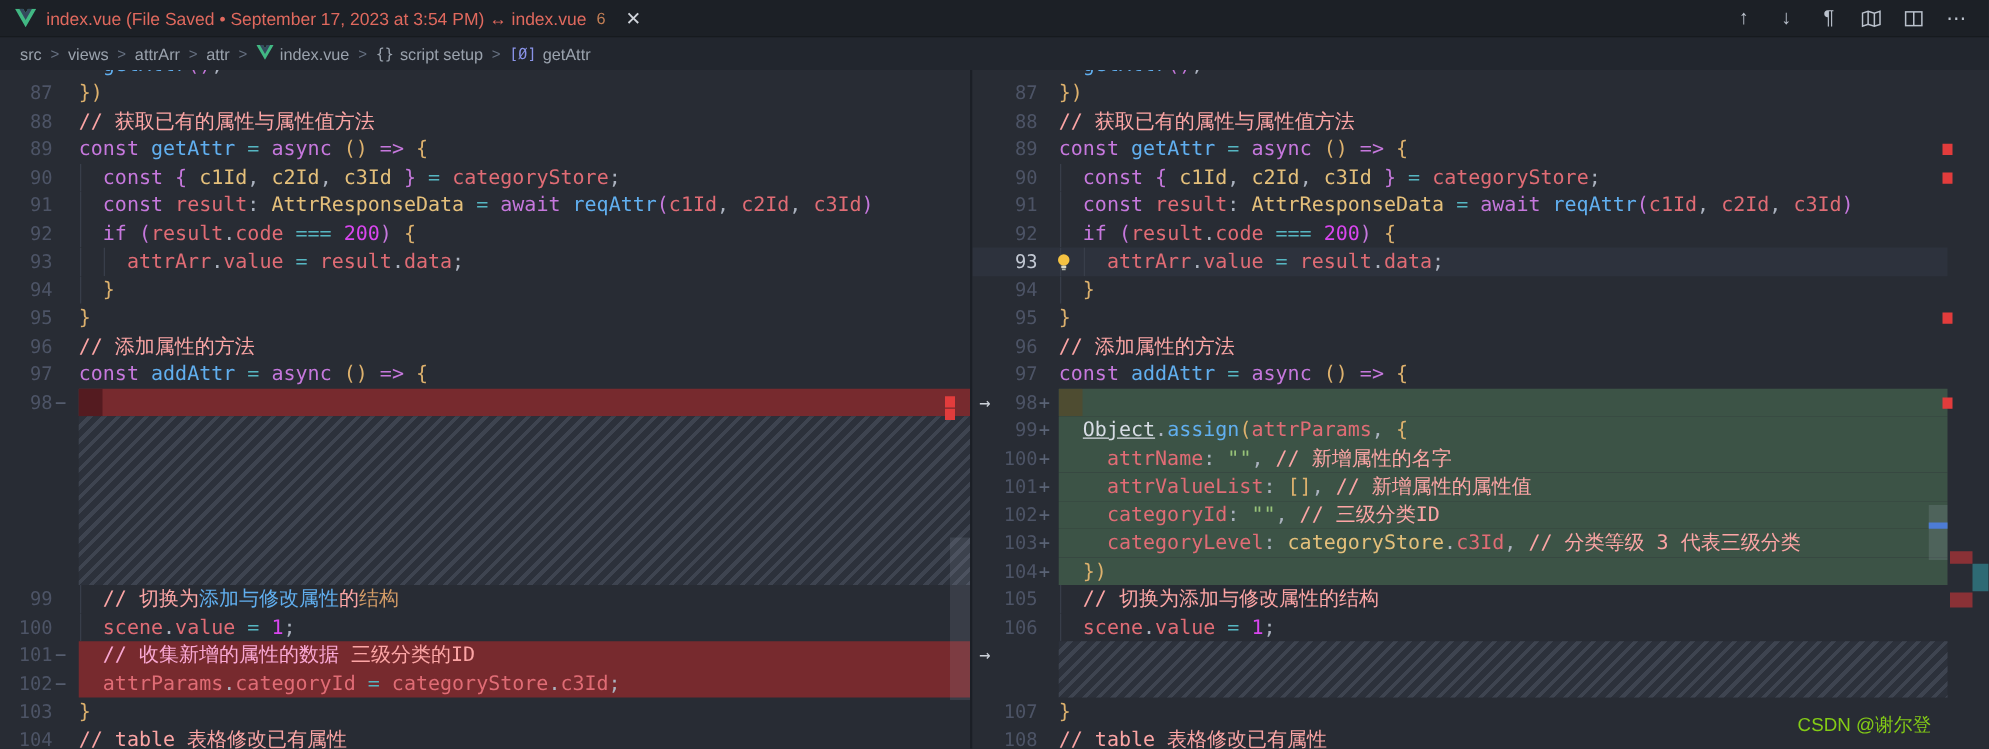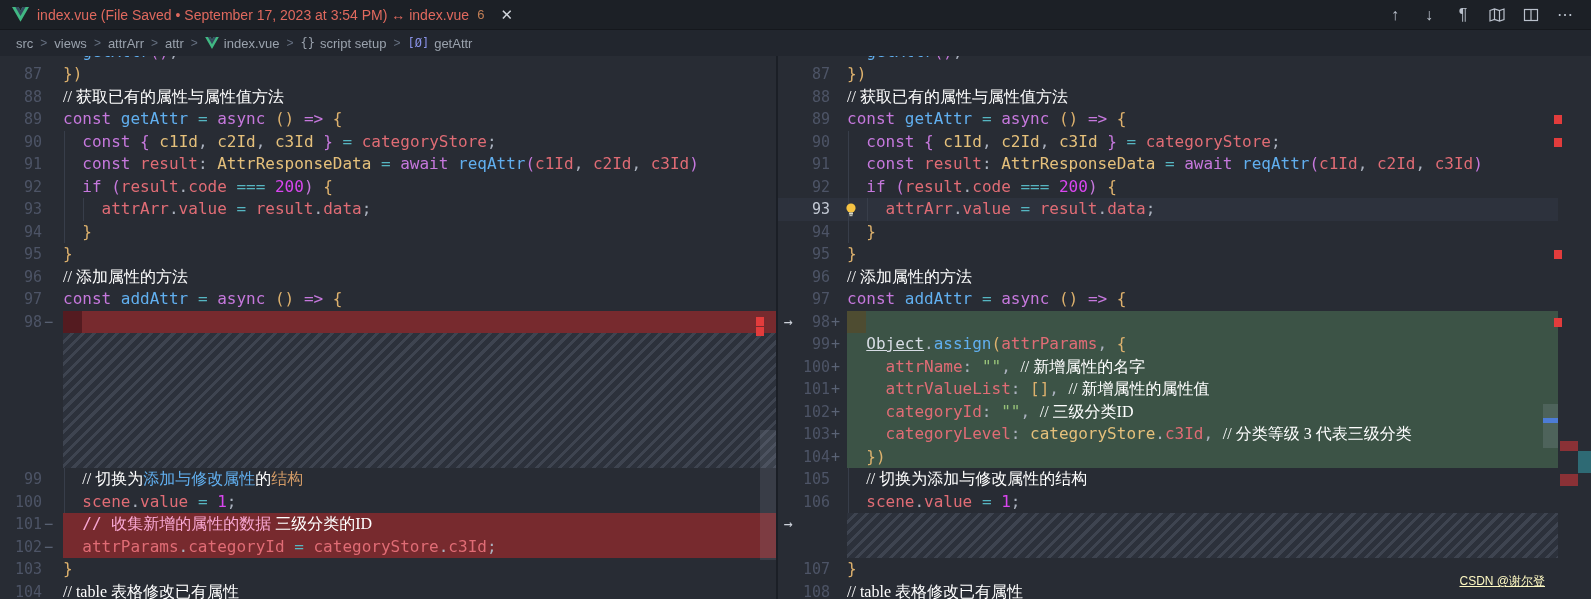--- a/index.html
+++ b/index.html
@@ -13,21 +13,21 @@
   .tab-title { color:#e0695e; font-size:14px; white-space:pre; }
   .tab-badge { color:#c27e55; font-size:13px; }
   .tab-close { color:#d0d4db; font-size:15px; margin-left:8px; cursor:pointer; }
   .tb-icons { margin-left:auto; display:flex; align-items:center; gap:10px; padding-right:14px; }
   .tb-icon { width:24px; height:24px; display:flex; align-items:center; justify-content:center;
              color:#bac1cc; font-size:16px; }
 
   
   .breadcrumb { position:absolute; top:30px; left:0; right:0; height:26px; background:#22262e;
                 display:flex; align-items:center; padding-left:16px; font-size:13px; color:#9aa2ad; }
-  .crumb { display:flex; align-items:center; gap:5px; }
+  .crumb { display:flex; align-items:flex-start; gap:5px; }
   .crumb-sep { color:#667081; margin:0 7px; font-size:12px; }
   .crumb-glyph { color:#9aa2ad; font-family:"DejaVu Sans Mono",monospace; font-size:12px; }
   .crumb-glyph.method { color:#8a93e8; }
 
   
   .editor { position:absolute; top:56px; left:0; right:0; bottom:0; overflow:hidden; }
   .pane { position:absolute; top:0; bottom:0; overflow:hidden; background:#282c34; }
   .pane[data-pane="left"]  { left:0;   width:776px; }
   .pane[data-pane="right"] { left:778px; width:813px; }
   .divider { position:absolute; top:0; bottom:0; left:776px; width:2px; background:#1b1f26; }
@@ -57,40 +57,40 @@
   .fillrow .hatch { flex:1; background-color:#2c313b;
     background-image:repeating-linear-gradient(135deg, transparent 0 5px, #3e4450 5px 8px); }
 
   .guide { position:absolute; top:0; bottom:0; width:1px; background:#383e4a; }
 
   .tk { display:inline; }
   .tk-t  { color:#abb2bf; } .tk-p { color:#abb2bf; }
   .tk-k  { color:#c678dd; } .tk-f { color:#61afef; }
   .tk-v  { color:#e06c75; } .tk-ty{ color:#e5c07b; }
   .tk-s  { color:#98c379; } .tk-n { color:#d946ef; }
-  .tk-o  { color:#56b6c2; } .tk-c { color:#ffffff;font-family:Liberation Serif, serif; }
+  .tk-o  { color:#56b6c2; } .tk-c { color:#fca5a5; }
   .tk-w  { color:#d7dce4;text-decoration:underline; }
   .tk-g1 { color:#ddb16d; } .tk-g2{ color:#c678dd; }
   .tk-cb { color:#61afef; } .tk-cy{ color:#d19a66;margin-top:15px; } .tk-cp{ color:#f9a8d4; }
 
   .bulb { position:absolute; left:66px; top:3.5px; width:14px; height:16px; }
   .err-mark { position:absolute; right:-4px; top:7px; width:8px; height:9px; background:#e23c3c; }
 
   
   .l-slider { position:absolute; left:760px; width:16px; top:374px; height:130px;
               background:rgba(160,170,190,.14); }
   .lmark { position:absolute; left:756px; width:8px; height:9px; background:#e23c3c; }
   .r-slider { position:absolute; left:765px; width:15px; top:348px; height:44px;
               background:rgba(160,170,190,.18); }
   .r-blue  { position:absolute; left:765px; width:15px; top:362px; height:5px;  background:#4d7cd6; }
   .r-red1  { position:absolute; left:782px; width:18px; top:385px; height:10px; background:#8a3136; }
   .r-teal  { position:absolute; left:800px; width:13px; top:395px; height:22px; background:#2e6a74; }
   .r-red2  { position:absolute; left:782px; width:18px; top:418px; height:12px; background:#8a3136; }
 
-  .watermark { position:absolute; right:46px; bottom:9px; color:#fef9c3; font-size:12px;text-decoration:underline; }
+  .watermark { position:absolute; right:46px; bottom:9px; color:#84cc16; font-size:15px; }
 </style>
 </head>
 <body>
 
 <div class="titlebar">
   <div class="tab">
     <span style="display:flex">
       <svg width="17" height="15" viewBox="0 0 24 21">
           <path fill="#41B883" d="M14.8 0L12 4.8 9.2 0H0l12 20.8L24 0z"></path>
           <path fill="#35495E" d="M14.8 0L12 4.8 9.2 0H4.8L12 12.5 19.2 0z"></path>

